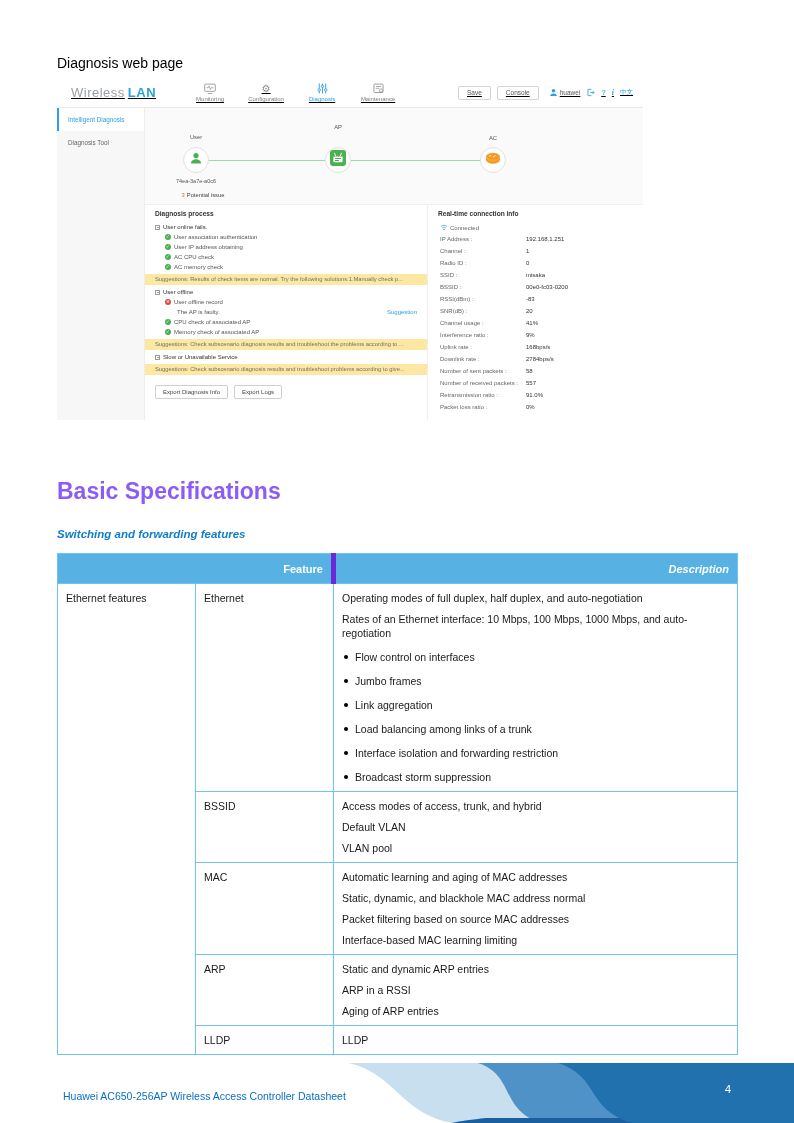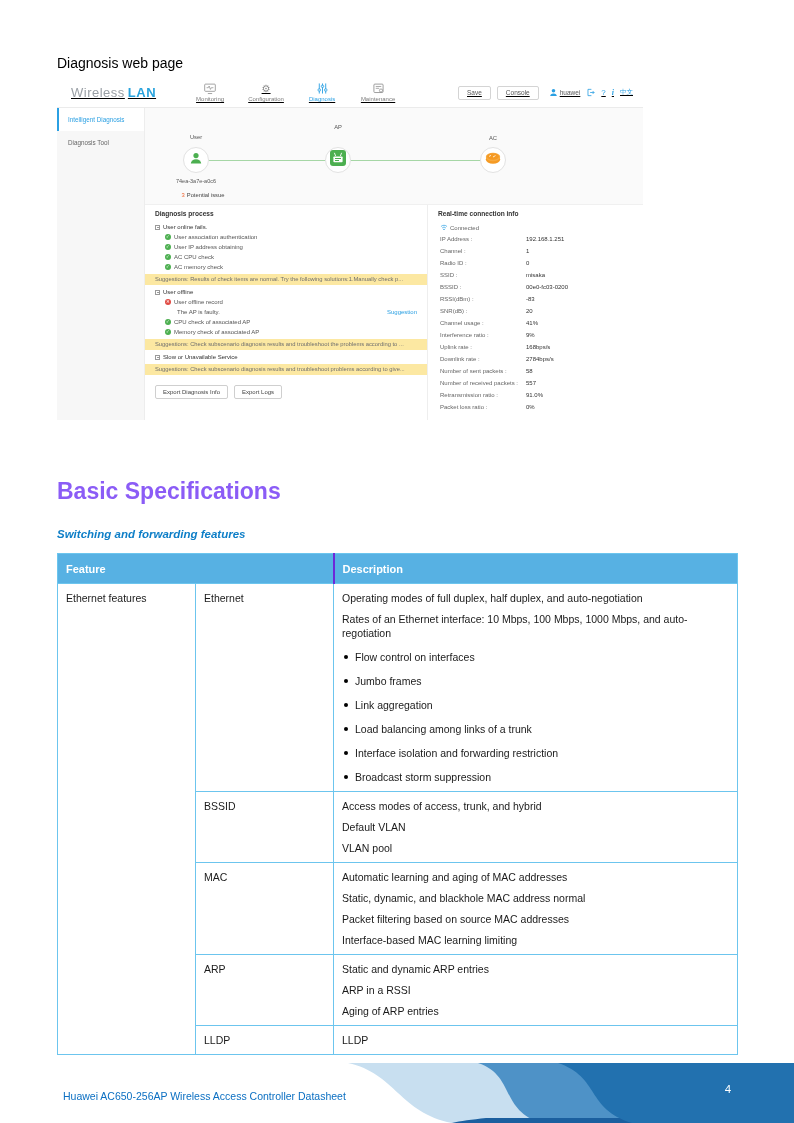--- a/index.html
+++ b/index.html
@@ -61,22 +61,22 @@
   .export-row { margin-top:5px; }
   .export-btn { display:inline-block; border:1px solid #cfcfcf; border-radius:2px; background:#fff; padding:3px 7px; font-size:6px; color:#444; margin-right:6px; }
 
   .rt-status { display:flex; align-items:center; gap:2px; height:11px; font-size:6px; color:#666; padding-left:2px; }
   .rt-row { display:flex; align-items:center; height:12px; font-size:6px; color:#666; padding-left:2px; }
   .rt-label { width:86px; flex:none; }
   .rt-val { color:#333; }
 
   
   .spec-table { position:absolute; left:57px; top:553px; width:680px; border-collapse:collapse; table-layout:fixed; }
-  .spec-table th { background:#57b1e3; color:#fff; font-size:11px; font-weight:bold; text-align:left; height:30px; padding:0 8px; border:1px solid #6cc5ee; }
-  .spec-table th + th { border-left:2px solid #6d28d9; }
+  .spec-table th { background:#57b1e3; color:#fff; font-size:11px; font-weight:bold; text-align:right; height:30px; padding:0 8px; border:1px solid #6cc5ee; }
+  .spec-table th + th { border-left:5px solid #6d28d9;font-style:italic; }
   .spec-table td { border:1px solid #6cc5ee; vertical-align:top; padding:7px 8px 0 8px; font-size:10.5px; line-height:14px; color:#1a1a1a; }
   .cell-p { margin:0 0 7px 0; }
   .bullet { display:flex; margin:10px 0 7px 0; }
   .bullet .dot { width:4px; height:4px; border-radius:50%; background:#000; margin:5px 7px 0 2px; flex:none; }
 
   
   .footer { position:absolute; left:0; bottom:0; width:682px; height:60px; }
   .footer svg { position:absolute; left:0; top:0; }
   .footer-title { position:absolute; left:63px; top:27px; font-size:10.5px; color:#0b6fc2; }
   .page-num { position:absolute; left:716px; top:20px; width:24px; text-align:center; font-size:11.5px; color:#fff; }

